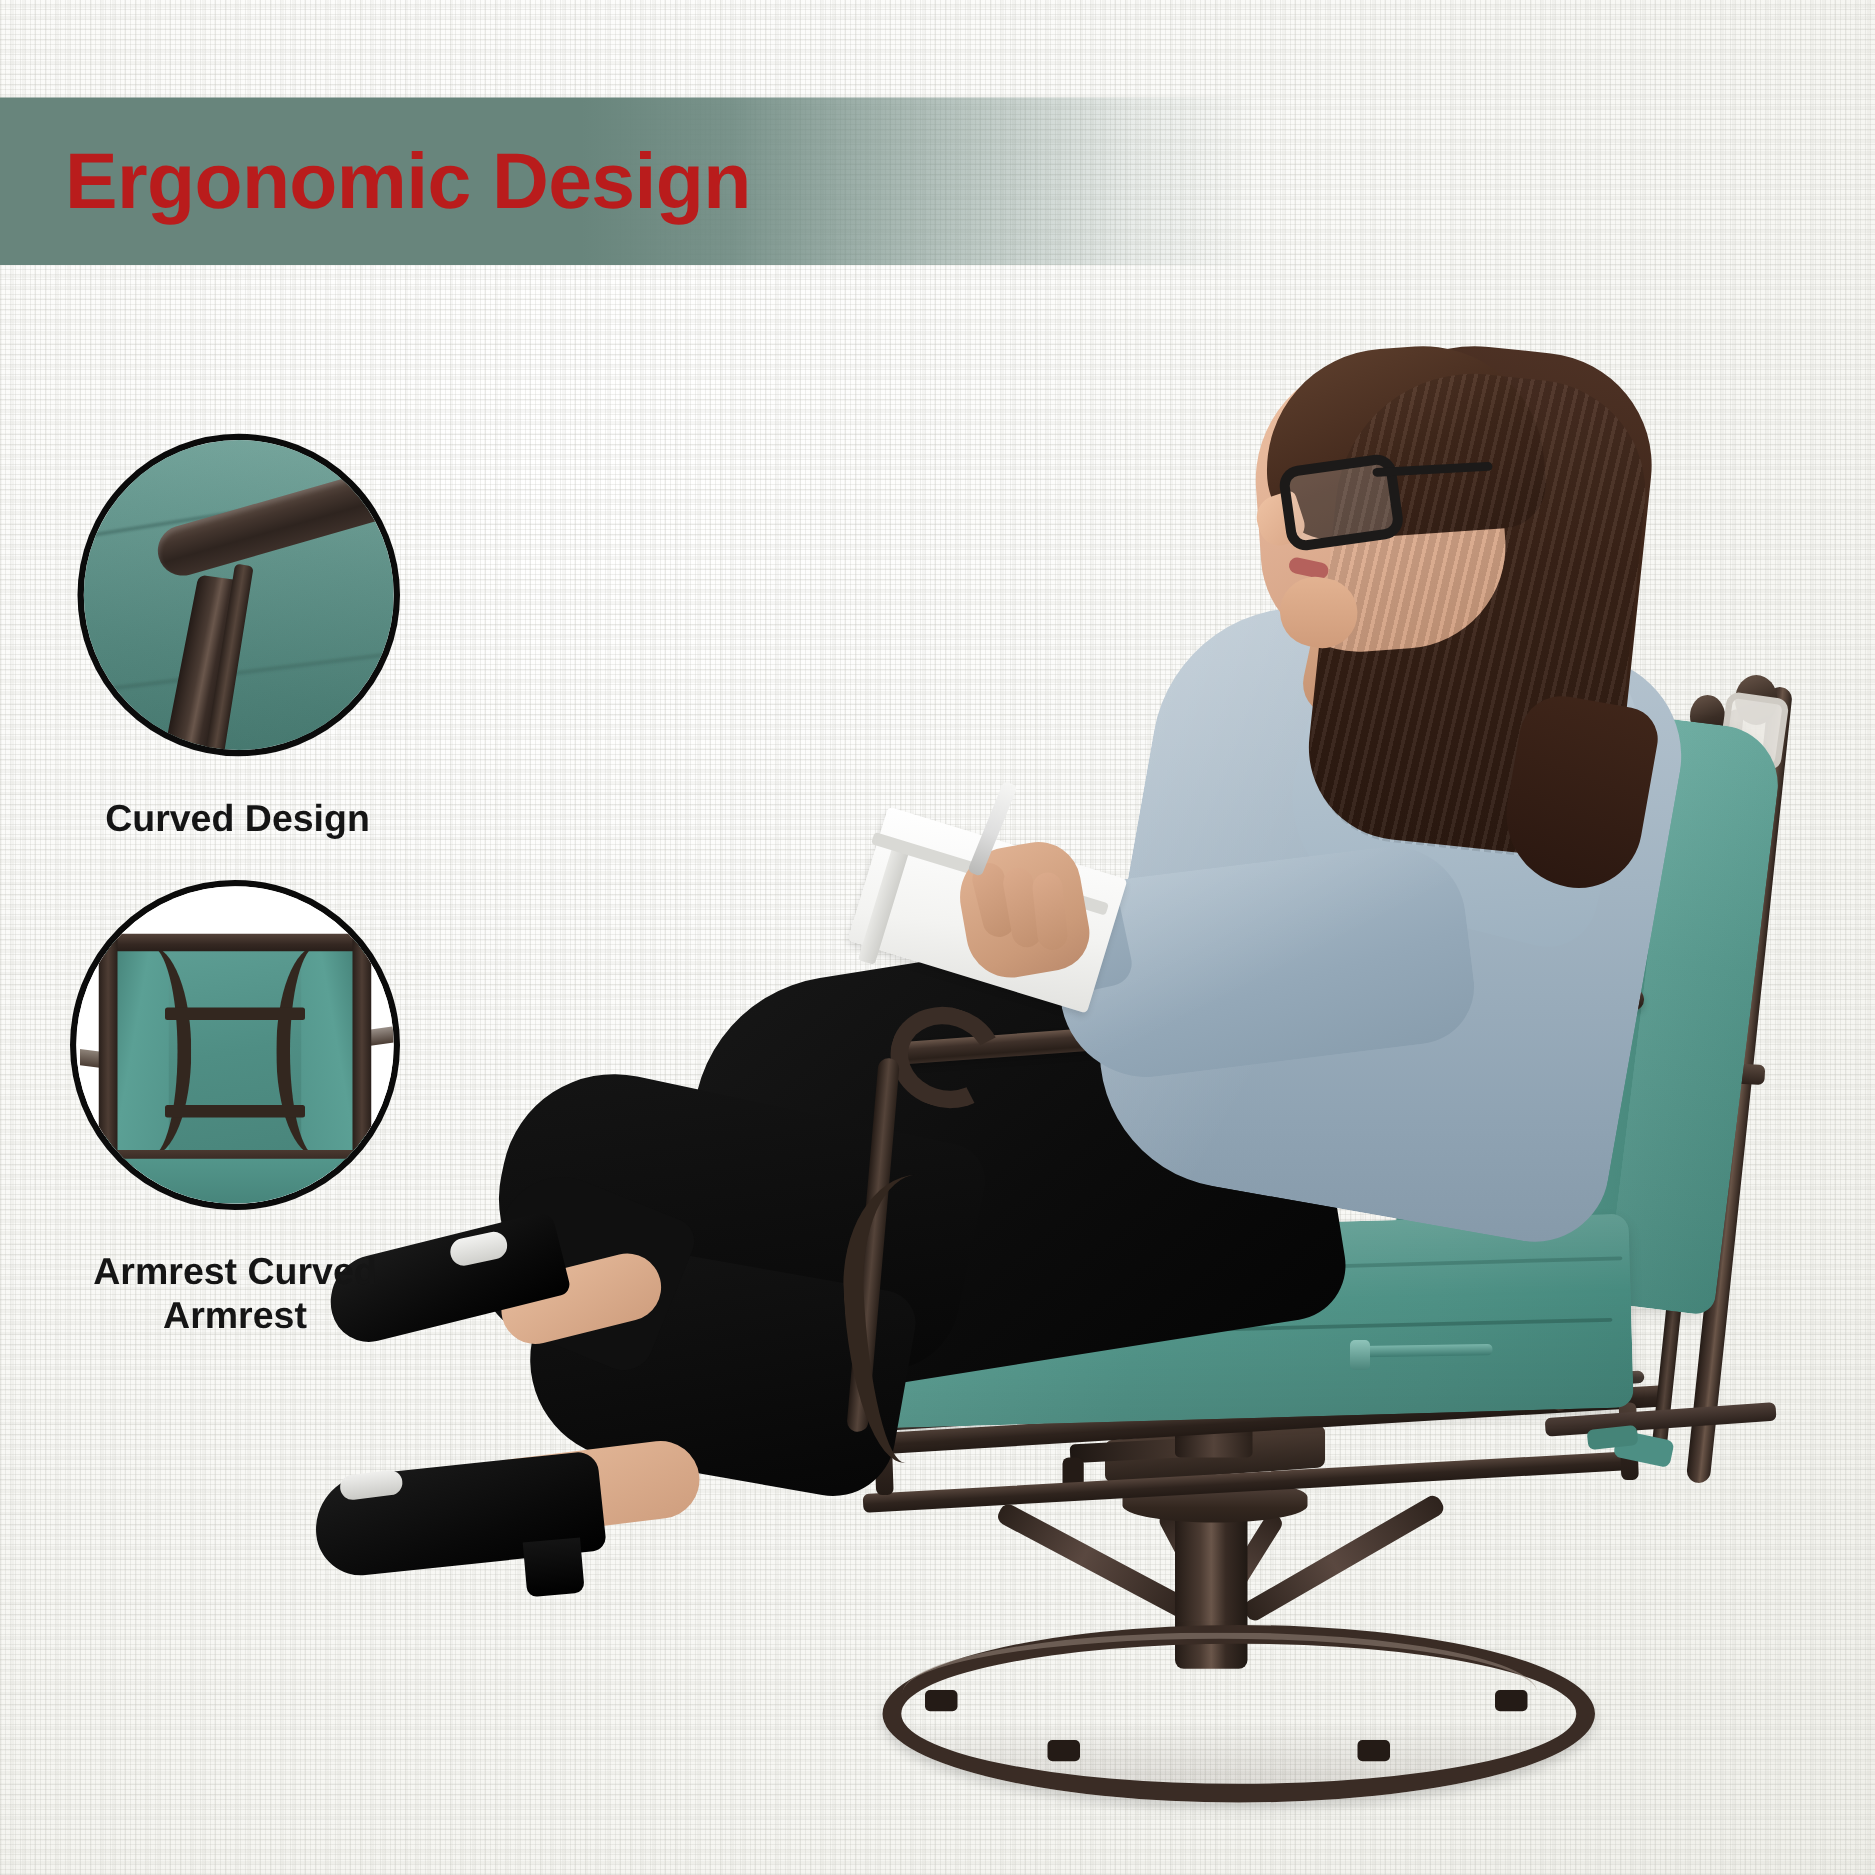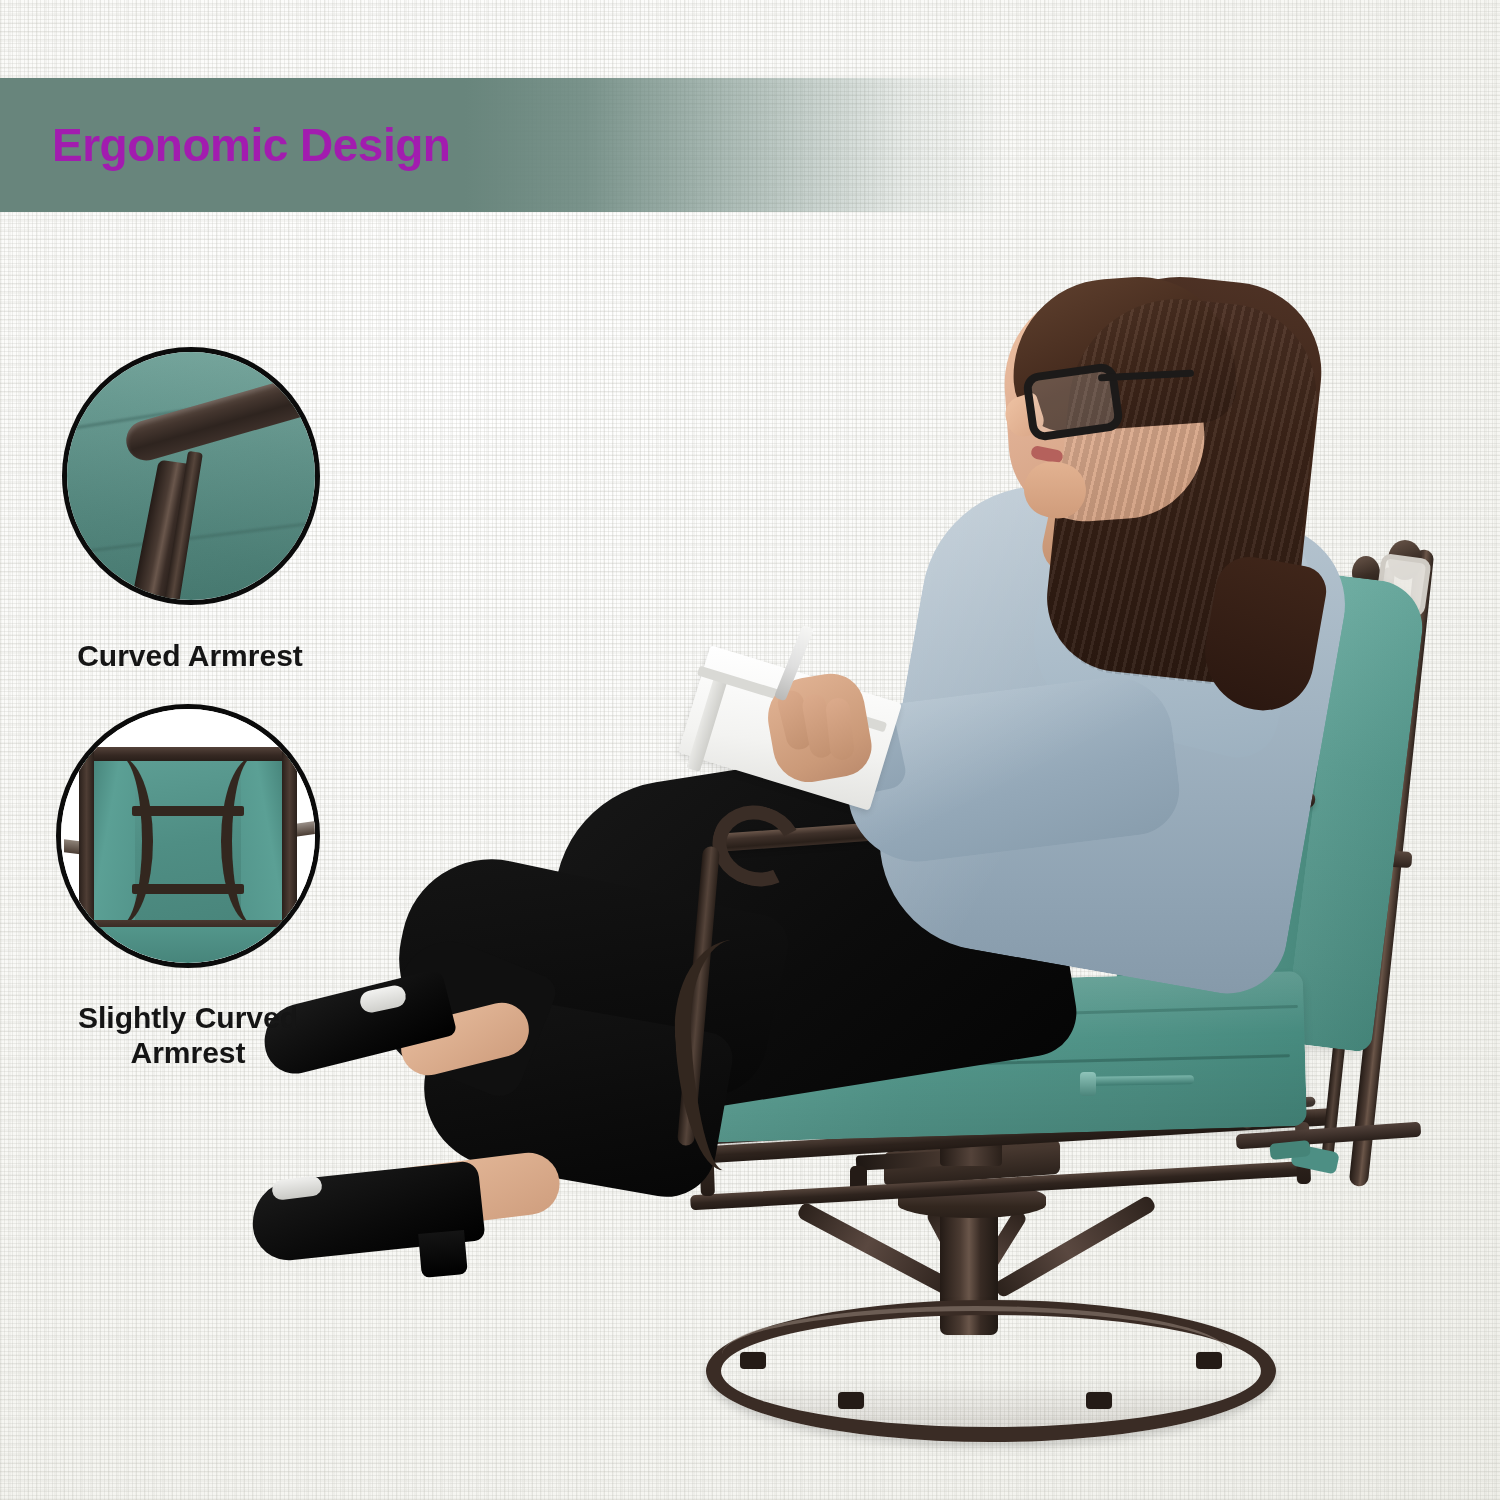--- a/index.html
+++ b/index.html
@@ -34,22 +34,22 @@
        rgba(104,133,124,1) 0%,
        rgba(104,133,124,1) 46%,
        rgba(104,133,124,.88) 58%,
        rgba(104,133,124,.45) 76%,
        rgba(104,133,124,.12) 90%,
        rgba(104,133,124,0) 100%);
   }
   .banner-title{
     position:relative;
     margin-left:52px;
-    color:#a21caf;
-    font-size:46px;
+    color:#b91c1c;
+    font-size:63px;
     font-weight:bold;
     letter-spacing:-.5px;
     line-height:1;
     white-space:nowrap;
   }
 
   
   .callout{position:absolute;}
   .circle{
     position:absolute;border-radius:50%;overflow:hidden;
@@ -639,21 +639,21 @@
   <div class="callout">
     <div class="circle" style="left:62px;top:347px;width:258px;height:258px;">
       <div class="c1-fabric"></div>
       <div class="c1-seam"></div>
       <div class="c1-seam2"></div>
       <div class="c1-arm"></div>
       <div class="c1-post"></div>
       <div class="c1-post2"></div>
       <div class="c1-armtip"></div>
     </div>
-    <div class="callout-label" style="left:20px;top:638px;width:340px;font-size:30px;">Curved Armrest</div>
+    <div class="callout-label" style="left:20px;top:638px;width:340px;font-size:30px;">Curved Design</div>
   </div>
 
   <div class="callout">
     <div class="circle" style="left:56px;top:704px;width:264px;height:264px;">
       <div class="c2-base"></div>
       <div class="c2-cushion"></div>
       <div class="c2-cushion-l"></div>
       <div class="c2-cushion-r"></div>
       <div class="c2-arm-l"></div>
       <div class="c2-arm-r"></div>
@@ -663,18 +663,18 @@
       <div class="c2-rail-mid-b"></div>
       <div class="c2-frame-top"></div>
       <div class="c2-frame-bot"></div>
       <div class="c2-post-l"></div>
       <div class="c2-post-r"></div>
       <div class="c2-finial-l"></div>
       <div class="c2-finial-r"></div>
       <div class="c2-seatfront"></div>
     </div>
     <div class="callout-label" style="left:18px;top:1000px;width:340px;font-size:30px;">
-      <div>Slightly Curved</div>
+      <div>Armrest Curved</div>
       <div>Armrest</div>
     </div>
   </div>
 
 </div>
 
 </body></html>

